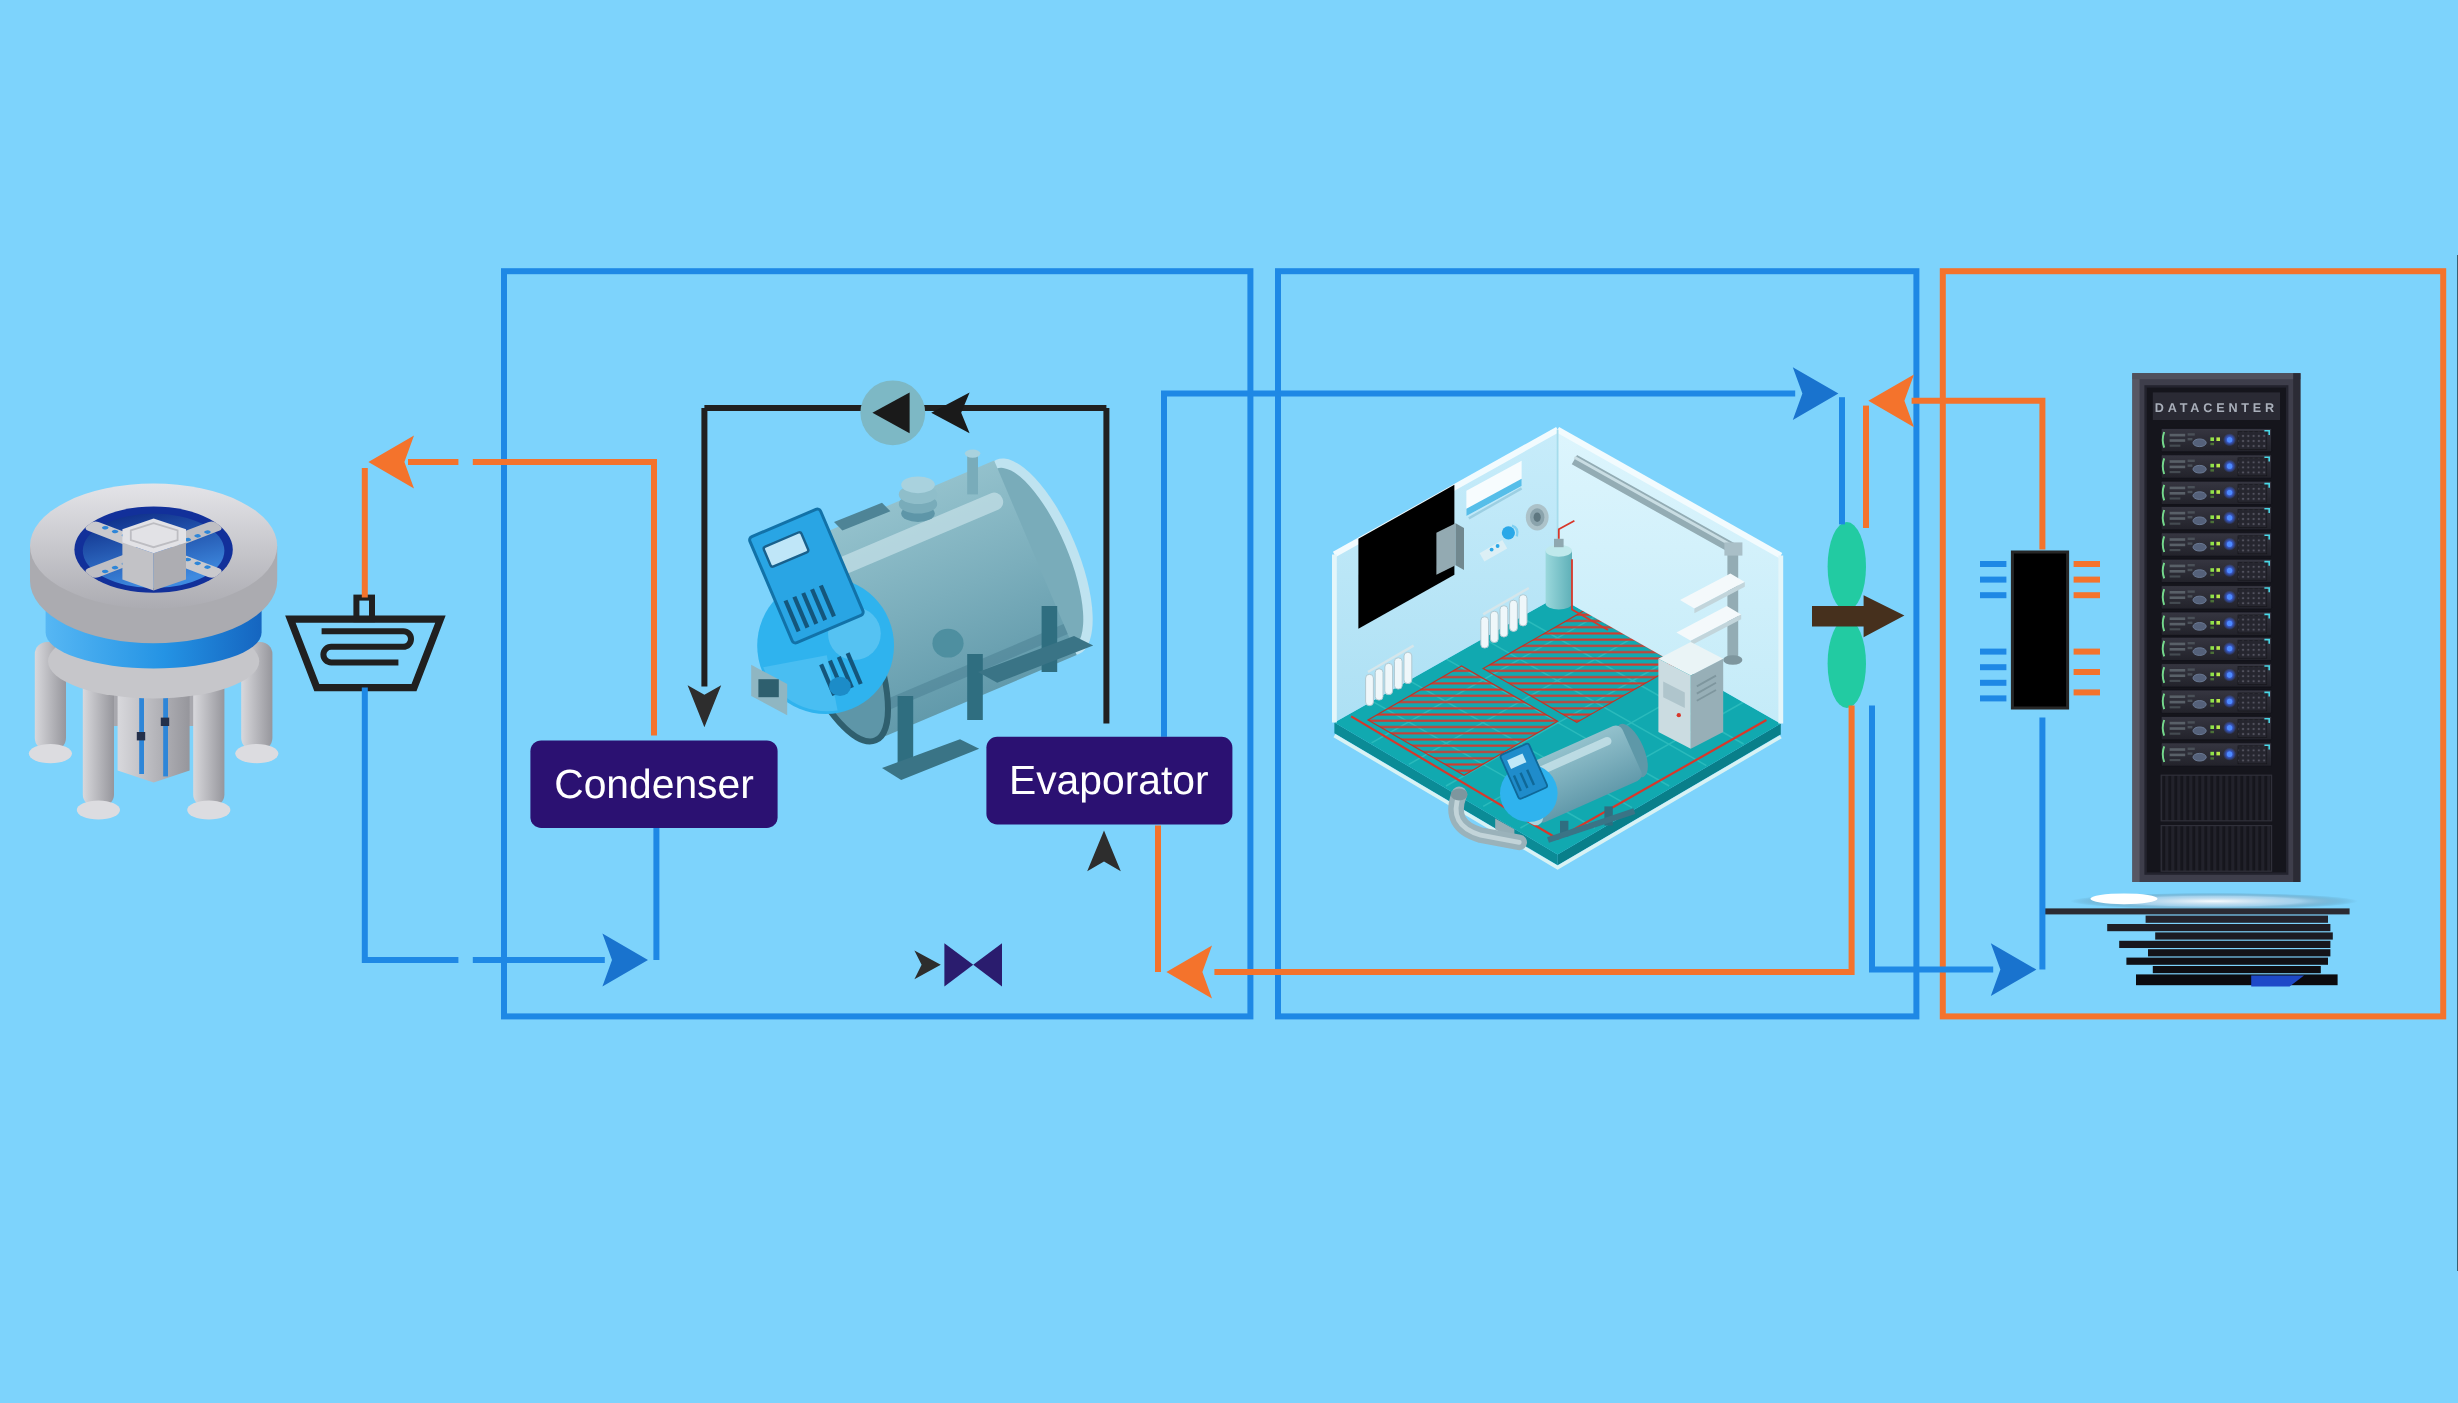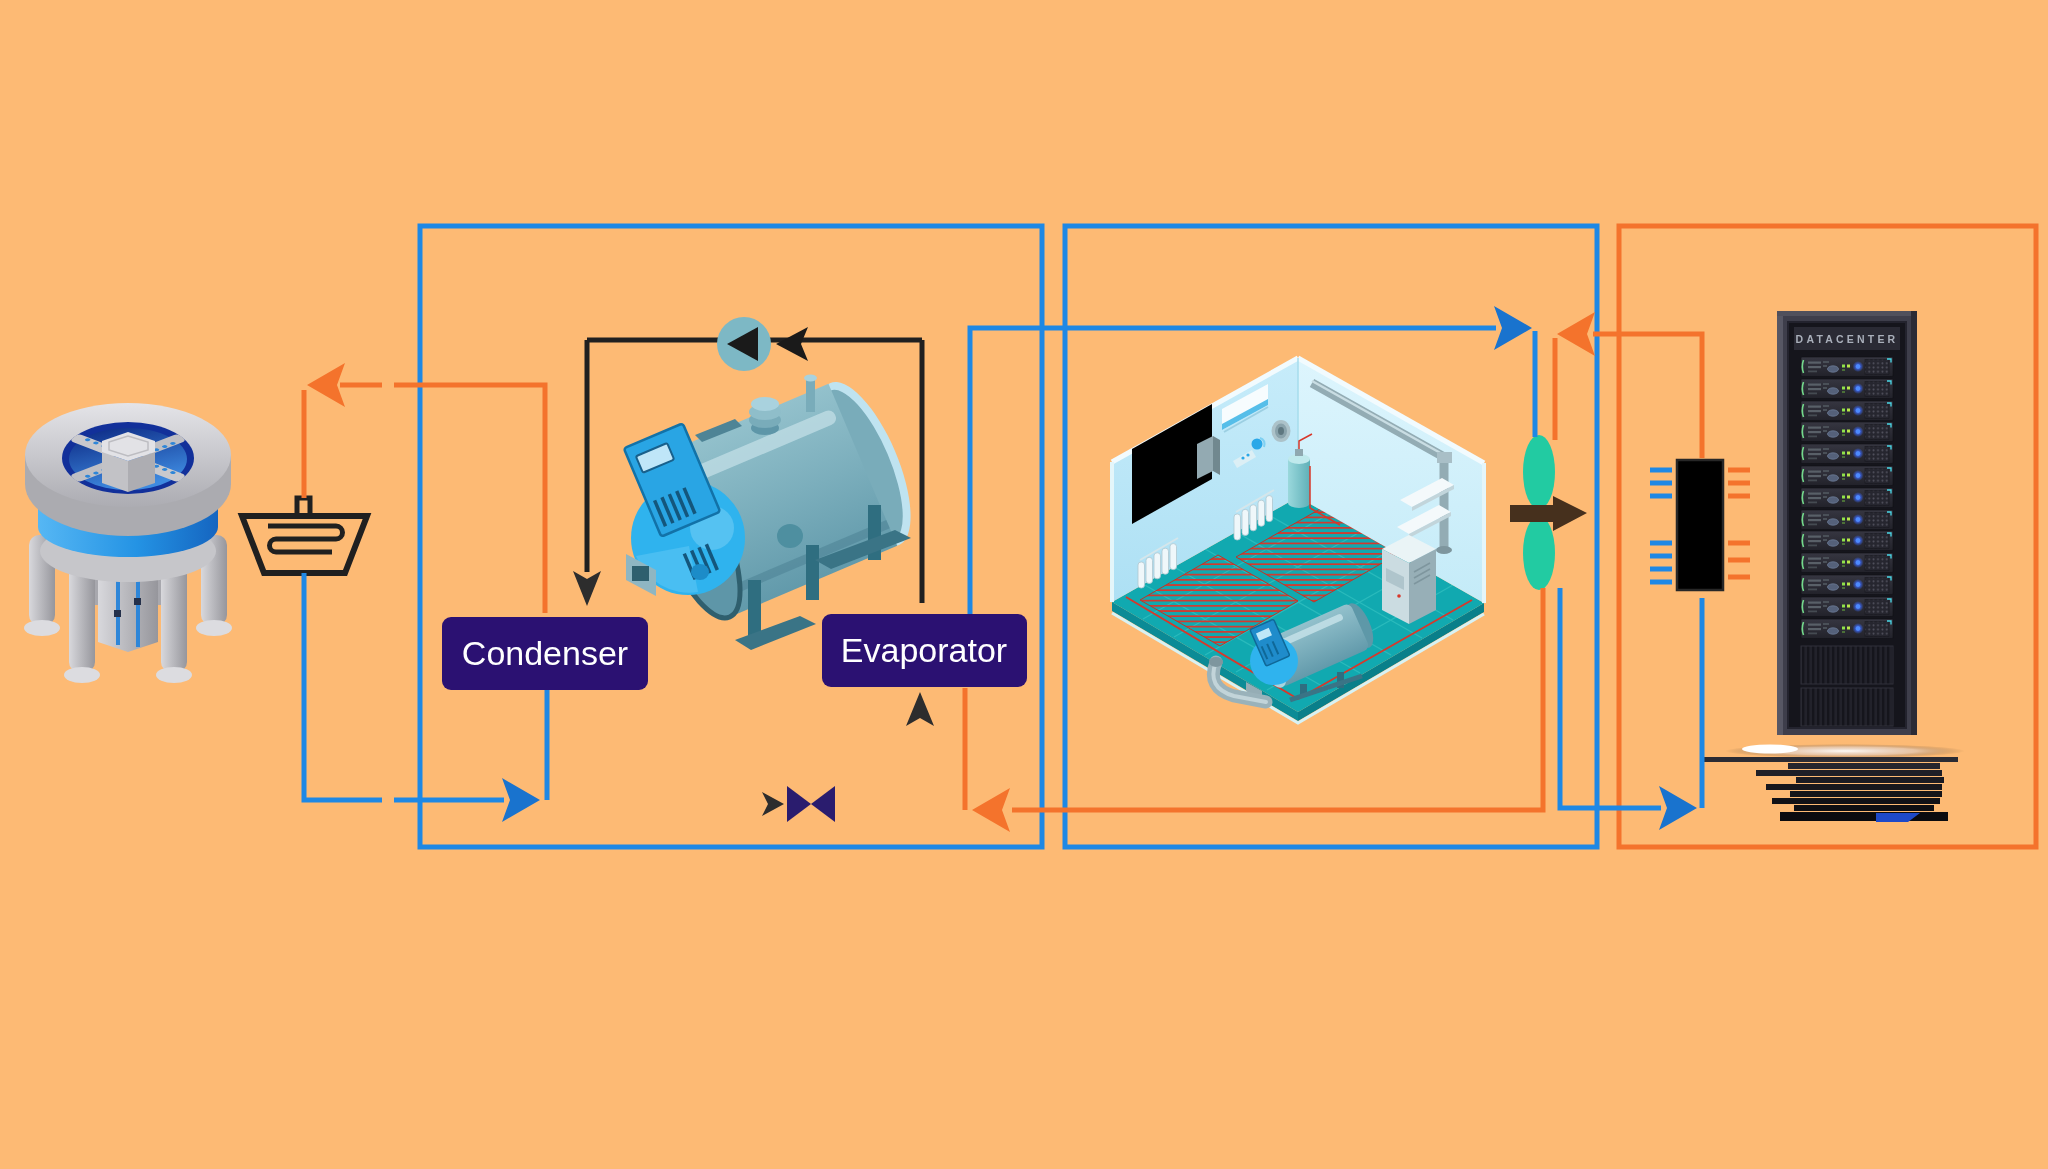--- a/index.html
+++ b/index.html
@@ -1,16 +1,16 @@
 <!DOCTYPE html>
 <html><head>
 <meta charset="utf-8">
 <style>
   html,body{margin:0;padding:0;background:#000;}
-  .stage{position:relative;width:2048px;height:1169px;background:#fdba74;overflow:hidden;}
+  .stage{position:relative;width:2048px;height:1169px;background:#7dd3fc;overflow:hidden;}
   svg{display:block;}
   svg text{font-family:"Liberation Sans","DejaVu Sans",sans-serif;}
   .loop-label{font-size:34px;}
   .rack-title{font-size:10.5px;font-weight:bold;letter-spacing:3.2px;}
 </style>
 </head>
 <body>
 
 <div class="stage">
 <svg width="2048" height="1169" viewBox="0 0 2048 1169">

